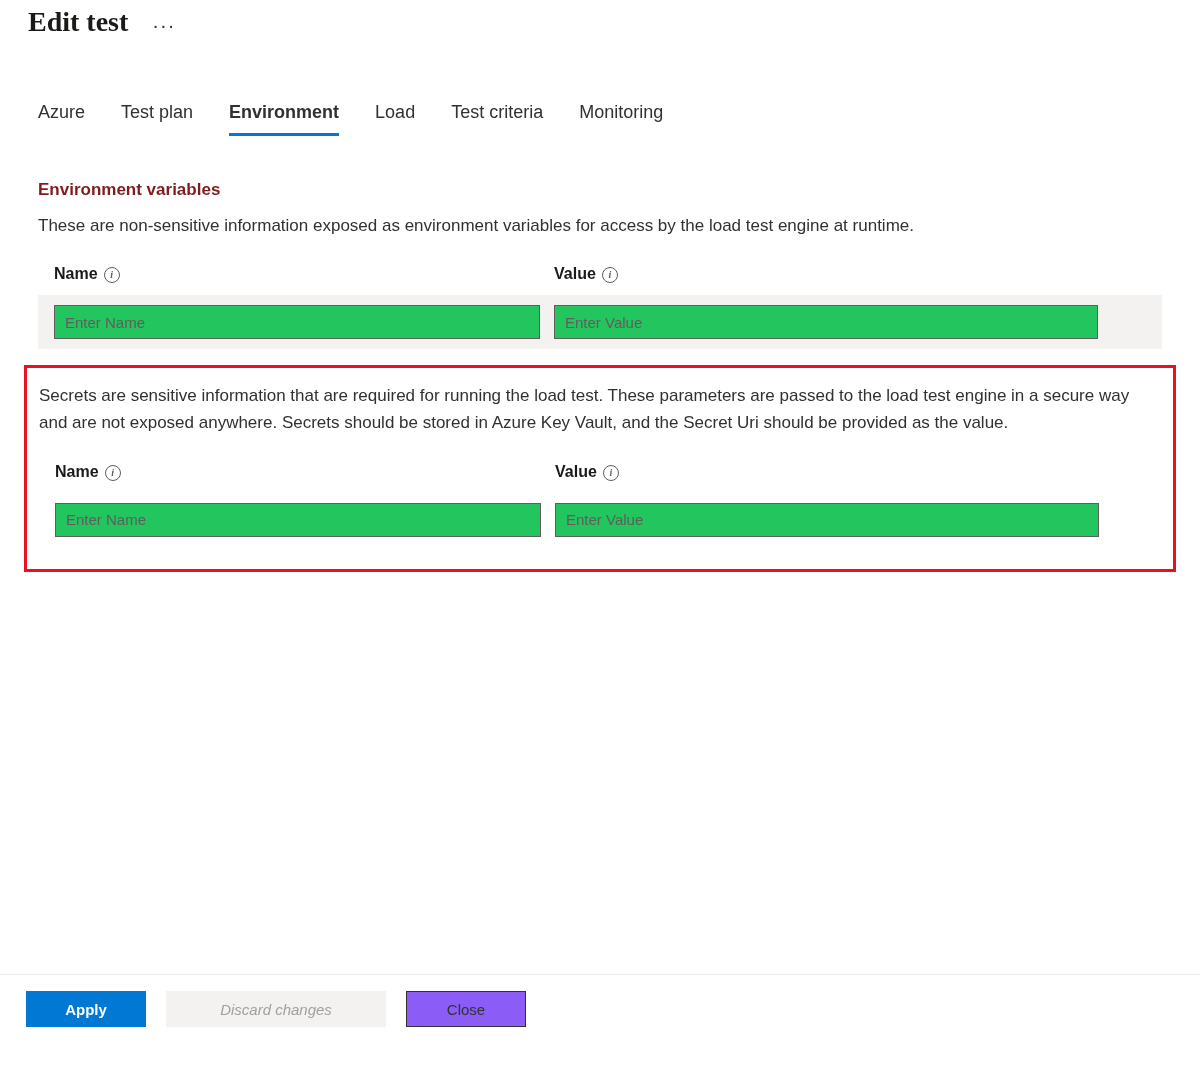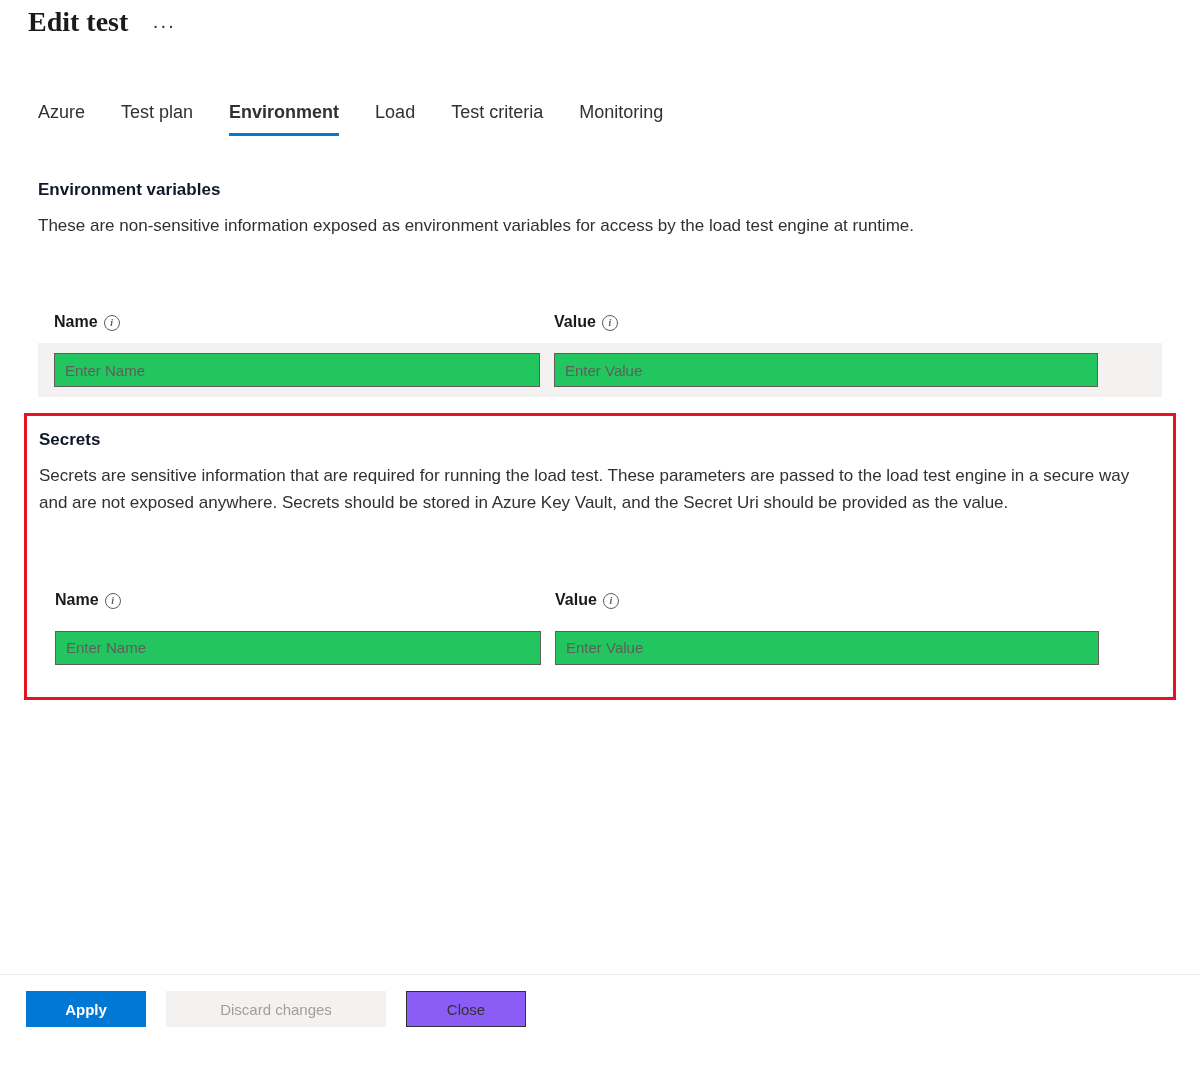--- a/index.html
+++ b/index.html
@@ -52,36 +52,36 @@
     padding-bottom: 10px;
     cursor: pointer;
   }
   .tab.active {
     font-weight: 600;
     border-bottom: 3px solid #0078d4;
   }
   .section-title {
     font-size: 17px;
     font-weight: 700;
-    color: #0f172a;
+    color: #7f1d1d;
     margin: 0 0 12px 0;
   }
   .section-desc {
     font-size: 17px;
     color: #323130;
     margin: 0 0 26px 0;
     line-height: 1.6;
     max-width: 1100px;
   }
   .table-head {
     display: flex;
     padding: 0 16px 12px 16px;
   }
   .col-name { width: 500px; }
-  .col-value { width: 500px; margin-top: 48px; }
+  .col-value { width: 500px; }
   .th {
     font-size: 16px;
     font-weight: 600;
     color: #1b1a19;
     display: flex;
     align-items: flex-end;
     gap: 6px;
   }
   .info-icon {
     display: inline-flex;
@@ -166,21 +166,21 @@
   .btn {
     height: 36px;
     min-width: 120px;
     padding: 0 18px;
     font-size: 15px;
     border: none;
     cursor: pointer;
     text-align: center;
   }
   .btn.primary { background: #0078d4; color: #fff; font-weight: 600; }
-  .btn.ghost { background: #f3f2f1; color: #a19f9d; min-width: 220px; }
+  .btn.ghost { background: #f3f2f1; color: #a19f9d; min-width: 220px; font-style: italic; }
   .btn.outline { background: #8b5cf6; color: #323130; border: 1px solid #323130; min-width: 120px; }
   svg { display: block; }
 </style>
 </head>
 <body>
 
 <div class="page">
   <div class="header">
     <h1 class="page-title">Edit test</h1>
     <span class="more-icon">···</span>
@@ -208,21 +208,20 @@
         <span>Value</span>
         <span class="info-icon">i</span>
       </div>
     </div>
     <div class="row shaded">
       <input class="input name-w" placeholder="Enter Name" style="">
       <input class="input value-w" placeholder="Enter Value" style="">
     </div>
 
     <div class="highlight-box">
-      <h3 class="section-title">Secrets</h3>
       <p class="section-desc">Secrets are sensitive information that are required for running the load test. These parameters are passed to the load test engine in a secure way and are not exposed anywhere. Secrets should be stored in Azure Key Vault, and the Secret Uri should be provided as the value.</p>
 
       <div class="table-head">
         <div class="th col-name">
           <span>Name</span>
           <span class="info-icon">i</span>
         </div>
         <div class="th col-value">
           <span>Value</span>
           <span class="info-icon">i</span>

